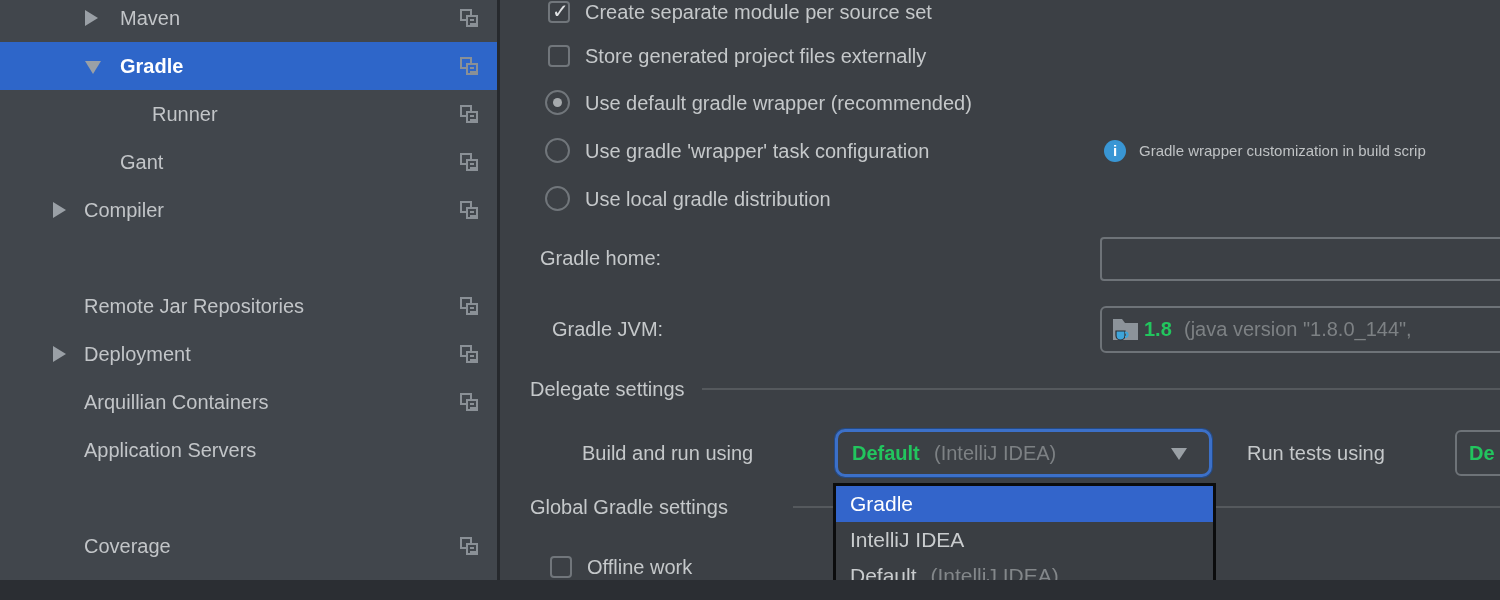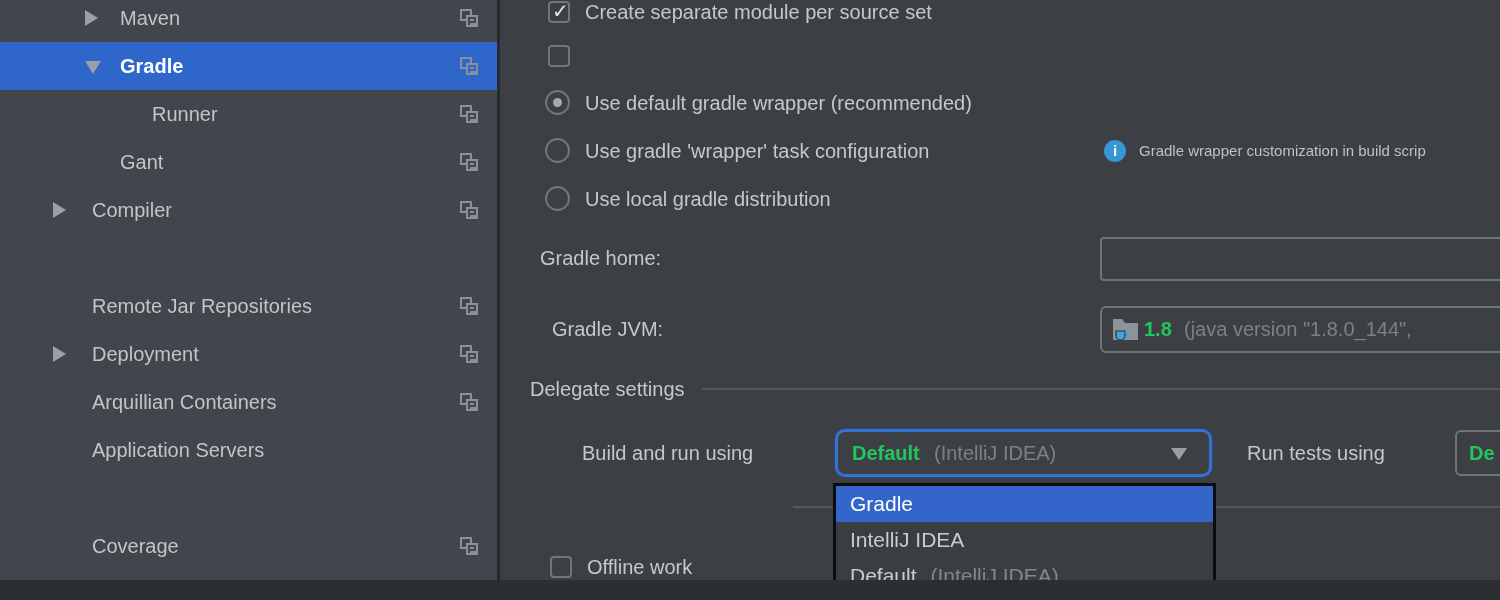--- a/index.html
+++ b/index.html
@@ -9,21 +9,21 @@
     background:#3c4045;
     font-family:"Liberation Sans","DejaVu Sans",sans-serif;
     -webkit-font-smoothing:antialiased;
   }
   
   #sidebar{position:absolute;left:0;top:0;width:500px;height:600px;background:#41464c;border-right:3px solid #26292d;}
   .srow{position:absolute;left:0;width:497px;height:48px;}
   .srow.selected{background:#2e66c9;}
   .slabel{position:absolute;top:0;height:48px;line-height:48px;font-size:20px;color:#c2c5c8;white-space:nowrap;}
   .srow.selected .slabel{color:#ffffff;font-weight:700;}
-  .lvl1 .slabel{left:92px;}
+  .lvl1 .slabel{left:84px;}
   .lvl2 .slabel{left:120px;}
   .lvl3 .slabel{left:152px;}
   .tri{position:absolute;width:0;height:0;}
   .tri.right{border-left:13px solid #9aa0a6;border-top:8px solid transparent;border-bottom:8px solid transparent;top:16px;}
   .tri.down{border-top:13px solid #9aa0a6;border-left:8px solid transparent;border-right:8px solid transparent;top:19px;}
   .lvl1 .tri{left:53px;}
   .lvl2 .tri{left:85px;}
   
   .copyicon{position:absolute;left:460px;top:15px;width:18px;height:18px;}
   .copyicon .b{position:absolute;left:0;top:0;width:12px;height:12px;border:2px solid #8a9096;}
@@ -147,20 +147,21 @@
     <div class="srow lvl1" style="top:570px">
       <span class="tri right"></span>
       <span class="slabel">Docker</span>
     </div>
   </div>
 
   <span class="cb checked" style="left:548px;top:1px"></span>
   <span class="txt" style="left:585px;top:-1px">Create separate module per source set</span>
 
   <span class="cb" style="left:548px;top:45px"></span>
+  <span class="txt" style="left:585px;top:43px">Store generated project files externally</span>
 
   <span class="rad sel" style="left:545px;top:90px"></span>
   <span class="txt" style="left:585px;top:90px">Use default gradle wrapper (recommended)</span>
 
   <span class="rad" style="left:545px;top:138px"></span>
   <span class="txt" style="left:585px;top:138px">Use gradle 'wrapper' task configuration</span>
   <span class="info" style="left:1104px;top:140px"></span>
   <span class="tip" style="left:1139px;top:140px">Gradle wrapper customization in build scrip</span>
 
   <span class="rad" style="left:545px;top:186px"></span>
@@ -192,20 +193,21 @@
     <span class="combo-text c-primary" style="left:14px;font-weight:700">Default</span>
     <span class="combo-text c-secondary" style="left:96px">(IntelliJ IDEA)</span>
     <span class="dd-arrow" style="right:22px;top:16px"></span>
   </div>
 
   <span class="txt" style="left:1247px;top:440px">Run tests using</span>
   <div class="combo-plain" style="left:1455px;top:430px;width:110px;height:46px">
     <span class="combo-text c-primary" style="left:12px;font-weight:700">De</span>
   </div>
 
+  <span class="txt" style="left:530px;top:494px">Global Gradle settings</span>
   <div class="sep" style="left:793px;top:506px;width:707px"></div>
 
   <span class="cb" style="left:550px;top:556px"></span>
   <span class="txt" style="left:587px;top:554px">Offline work</span>
 
   <div id="popup">
     <div class="pitem sel">
       <span>Gradle</span>
     </div>
     <div class="pitem">

